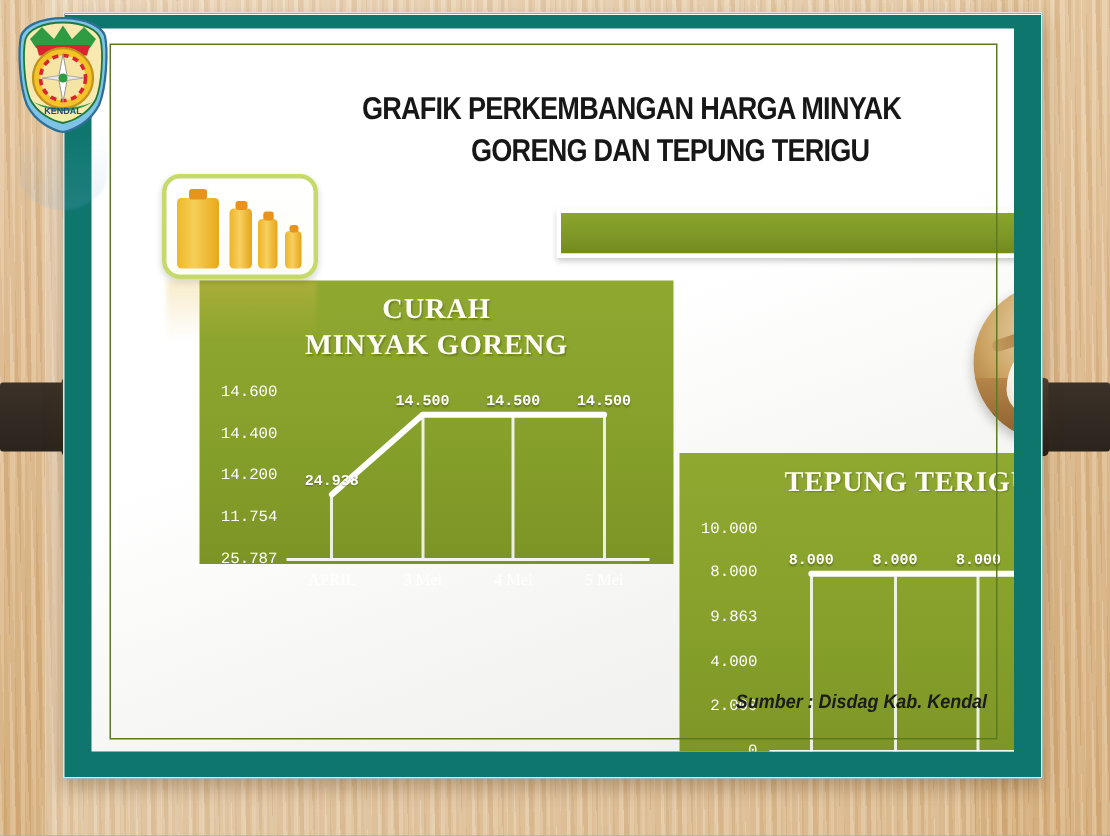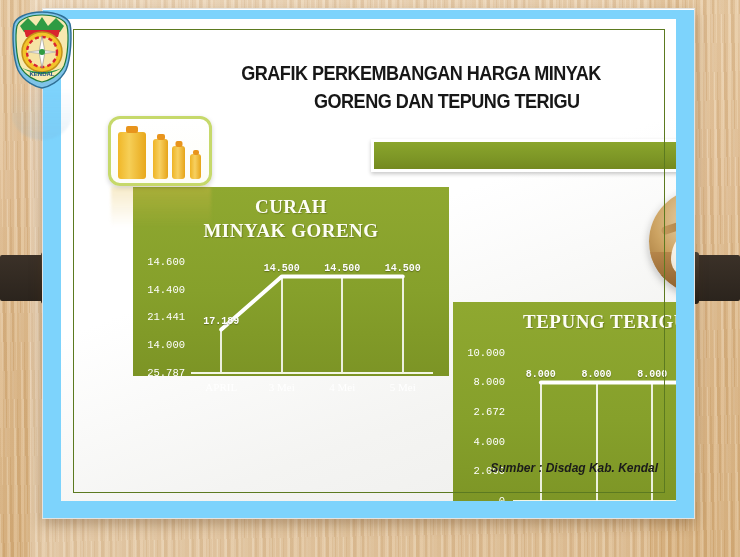--- a/index.html
+++ b/index.html
@@ -24,21 +24,21 @@
   }
   
   #wood-panel-light{
     position:absolute;left:30px;top:0;width:620px;height:557px;
     background:linear-gradient(90deg,rgba(255,255,255,0.28),rgba(255,255,255,0.12));
   }
 
   
   #poster-frame{
     position:absolute;left:42px;top:8px;width:651px;height:509px;
-    background:#7dd3fc;
+    background:#0f766e;
     border:1px solid #e3e3e1;
     box-shadow:0 6px 12px rgba(80,50,20,0.30), 0 1px 0 #fff inset;
   }
   #poster-inner-border{
     position:absolute;left:30px;top:20px;width:590px;height:462px;
     border:1px solid #5c7a20;
     pointer-events:none;
   }
   #poster-canvas{
     position:absolute;left:18px;top:10px;width:615px;height:482px;
@@ -217,56 +217,56 @@
     </div>
 
     <div class="chart-panel" id="chart-panel-oil">
       <div class="chart-title" id="chart-title-oil">
         <div>CURAH</div>
         <div>MINYAK GORENG</div>
       </div>
       <div class="plot" id="plot-oil">
         <div class="ylabels" id="ylabels-oil">
             <div class="ytick" style="top: 124px;">25.787</div>
-            <div class="ytick" style="top: 96.4444px;">14.000</div>
-            <div class="ytick" style="top: 68.8889px;">21.441</div>
+            <div class="ytick" style="top: 96.4444px;">11.754</div>
+            <div class="ytick" style="top: 68.8889px;">14.200</div>
             <div class="ytick" style="top: 41.3333px;">14.400</div>
             <div class="ytick" style="top: 13.7778px;">14.600</div>
           </div>
         <div class="plot-area" id="plot-area-oil">
             <div class="axis-line" style="top: 123px;"></div>
             <div class="dropline" style="left: 29.25px; top: 80.6px; height: 43.4px;"></div>
             <div class="dropline" style="left: 89.75px; top: 27.5556px; height: 96.4444px;"></div>
             <div class="dropline" style="left: 150.25px; top: 27.5556px; height: 96.4444px;"></div>
             <div class="dropline" style="left: 210.75px; top: 27.5556px; height: 96.4444px;"></div>
             <svg class="series-line" viewBox="0 0 242 124" preserveAspectRatio="none">
               <polyline points="30.25,80.6 90.75,27.555555555555557 151.25,27.555555555555557 211.75,27.555555555555557" fill="none" stroke="#ffffff" stroke-width="4" stroke-linejoin="round" stroke-linecap="round"></polyline>
             </svg>
-            <div class="point-label" style="left: 30.25px; top: 78.6px;">17.189</div>
+            <div class="point-label" style="left: 30.25px; top: 78.6px;">24.938</div>
             <div class="point-label" style="left: 90.75px; top: 25.5556px;">14.500</div>
             <div class="point-label" style="left: 151.25px; top: 25.5556px;">14.500</div>
             <div class="point-label" style="left: 211.75px; top: 25.5556px;">14.500</div>
           </div>
         <div class="xlabels" id="xlabels-oil">
             <div class="xtick" style="left: 80.25px;">APRIL</div>
             <div class="xtick" style="left: 140.75px;">3 Mei</div>
             <div class="xtick" style="left: 201.25px;">4 Mei</div>
             <div class="xtick" style="left: 261.75px;">5 Mei</div>
           </div>
       </div>
     </div>
 
     <div class="chart-panel" id="chart-panel-flour">
       <div class="chart-title" id="chart-title-flour">TEPUNG TERIGU</div>
       <div class="plot" id="plot-flour">
         <div class="ylabels" id="ylabels-flour">
             <div class="ytick" style="top: 160px;">0</div>
             <div class="ytick" style="top: 130.37px; text-align: right;">2.000</div>
             <div class="ytick" style="top: 100.741px;">4.000</div>
-            <div class="ytick" style="top: 71.1111px;">2.672</div>
+            <div class="ytick" style="top: 71.1111px;">9.863</div>
             <div class="ytick" style="top: 41.4815px;">8.000</div>
             <div class="ytick" style="top: 11.8519px;">10.000</div>
           </div>
         <div class="plot-area" id="plot-area-flour">
             <div class="axis-line" style="top: 159px;"></div>
             <div class="dropline" style="left: 26.875px; top: 41.4815px; height: 118.519px;"></div>
             <div class="dropline" style="left: 82.625px; top: 41.4815px; height: 118.519px;"></div>
             <div class="dropline" style="left: 138.375px; top: 41.4815px; height: 118.519px;"></div>
             <svg class="series-line" viewBox="0 0 223 160" preserveAspectRatio="none">
               <polyline points="27.875,41.481481481481495 83.625,41.481481481481495 139.375,41.481481481481495 195.125,41.481481481481495" fill="none" stroke="#ffffff" stroke-width="4" stroke-linejoin="round" stroke-linecap="round"></polyline>

